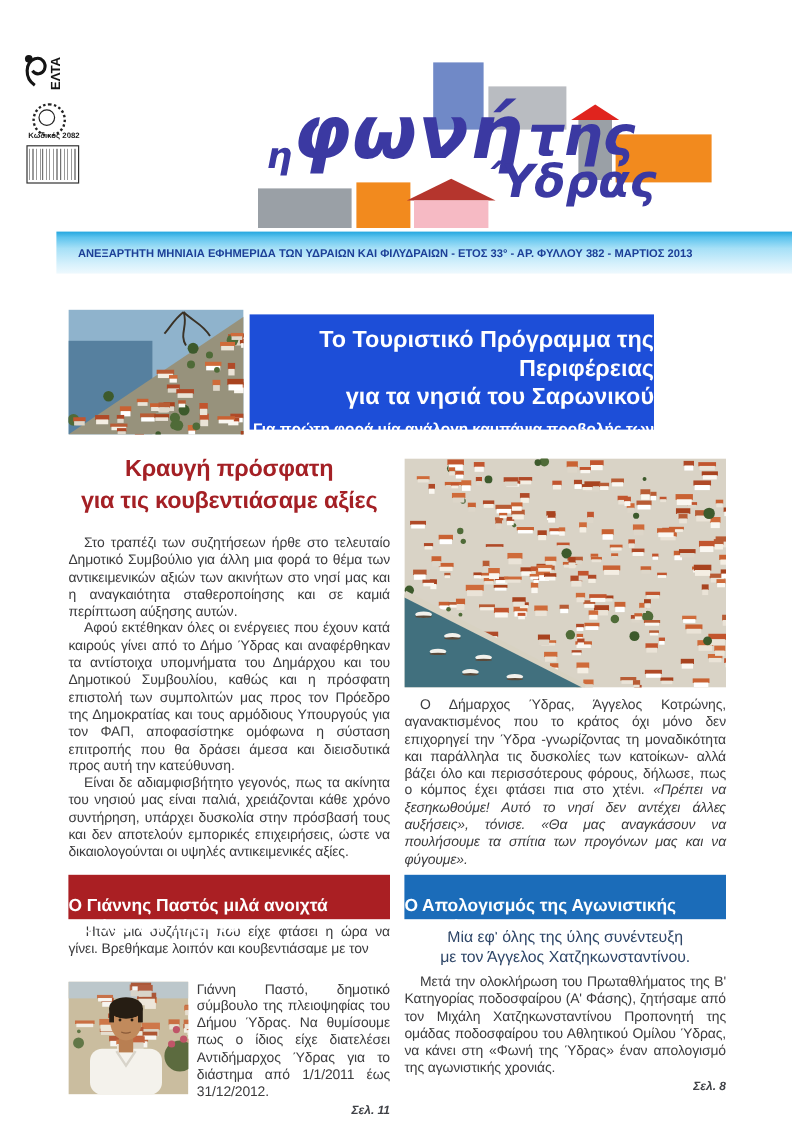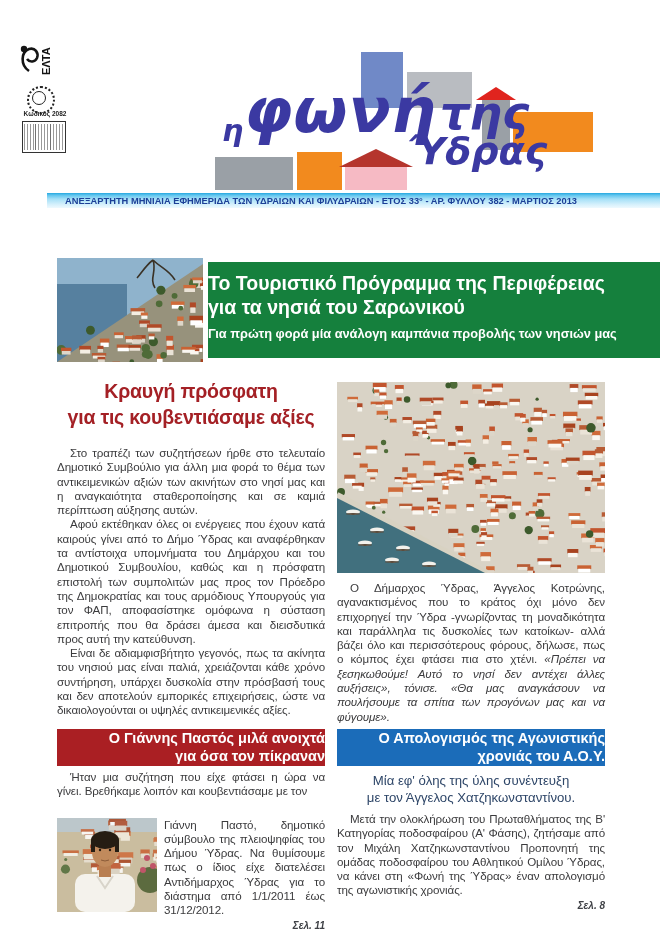--- a/index.html
+++ b/index.html
@@ -33,29 +33,29 @@
   .b7roof{left:339px;top:149px;width:0;height:0;border-left:37px solid transparent;
           border-right:37px solid transparent;border-bottom:18px solid #b5352d;}
   .ttl{position:absolute;z-index:3;font-family:"DejaVu Sans",sans-serif;font-style:italic;
        font-weight:bold;color:#3b39a2;line-height:1;white-space:nowrap;}
   .t-eta{left:222px;top:116px;font-size:30px;}
   .t-foni{left:244px;top:80px;font-size:62px;letter-spacing:1px;}
   .t-tis{left:440px;top:90px;font-size:46px;}
   .t-ydras{left:408px;top:132px;font-size:38px;}
 
   
-  .banner{position:absolute;left:47px;top:193px;width:613px;height:15px;display:flex;align-items:center;
+  .banner{position:absolute;left:47px;top:193px;width:613px;height:35px;display:flex;align-items:center;
      background:linear-gradient(180deg,#24a7df 0%,#5ec4ee 14%,#a6e0f7 40%,#d7f1fc 78%,#eef9fe 100%);}
   .banner span{font-size:9.3px;font-weight:bold;color:#1c3f97;padding-left:18px;}
 
   
   .photo{display:block;}
   .photo-hill{position:absolute;left:57px;top:258px;}
-  .lead-box{position:absolute;left:208px;top:262px;width:452px;height:96px;background:#15803d;
-            color:#fff;text-align:left;box-sizing:border-box;padding-top:9px;}
+  .lead-box{position:absolute;left:208px;top:262px;width:337px;height:96px;background:#1d4ed8;
+            color:#fff;text-align:right;box-sizing:border-box;padding-top:9px;}
   .lead-l1,.lead-l2{font-size:19.5px;font-weight:bold;line-height:24px;}
   .lead-sub{font-size:12.8px;font-weight:bold;margin-top:7px;}
 
   
   .red-heading{position:absolute;left:57px;top:378px;width:268px;text-align:center;
                color:#a42025;font-weight:bold;font-size:19.5px;line-height:26px;letter-spacing:-0.2px;}
   .col-body{position:absolute;width:268px;}
   .col-body p{margin:0;font-size:11.6px;line-height:14.3px;text-align:justify;
               color:#3b3b3d;text-indent:13px;letter-spacing:-0.1px;}
   .left-body{left:57px;top:446px;}
@@ -64,22 +64,22 @@
   .it{font-style:italic;}
 
   
   .pastos-body{left:57px;top:770px;}
   .media-row{display:flex;gap:7px;margin-top:19px;}
   .media-row p{flex:1;text-indent:0;}
   .page-ref{font-size:10px;font-weight:bold;font-style:italic;color:#3f4146;text-align:right;margin-top:2px;}
   .aoy-lead{position:absolute;left:337px;top:773px;width:268px;text-align:center;
             color:#2e4668;font-size:13.2px;line-height:16.5px;}
   .aoy-body{left:337px;top:812px;}
-  .box{position:absolute;width:268px;height:37px;color:#fff;font-weight:bold;text-align:right;
-       font-size:14.5px;line-height:17.5px;box-sizing:border-box;padding-top:1px;z-index:4;}
+  .box{position:absolute;width:268px;height:37px;color:#fff;font-weight:bold;text-align:left;
+       font-size:14.5px;line-height:17.5px;box-sizing:border-box;padding-top:18px;z-index:4;}
   .red-box{left:57px;top:729px;background:#aa1f23;}
   .blue-box{left:337px;top:729px;background:#1b6cb9;}
 </style>
 </head>
 <body>
 
 <div class="page">
 
   <div class="postal">
     <svg class="elta" width="44" height="46" viewBox="0 0 44 46">

